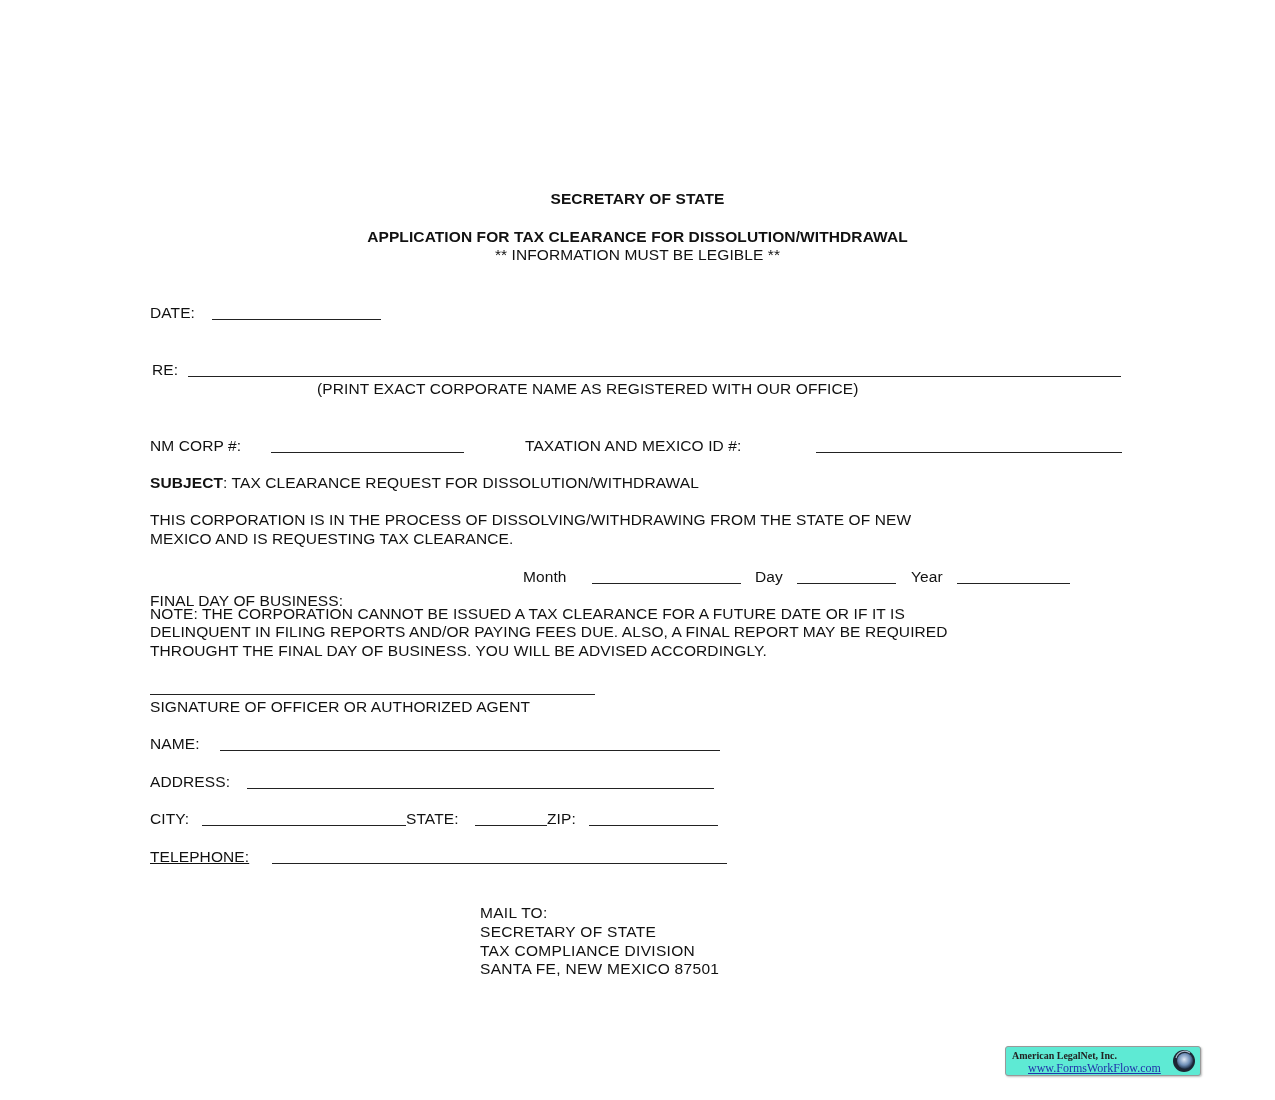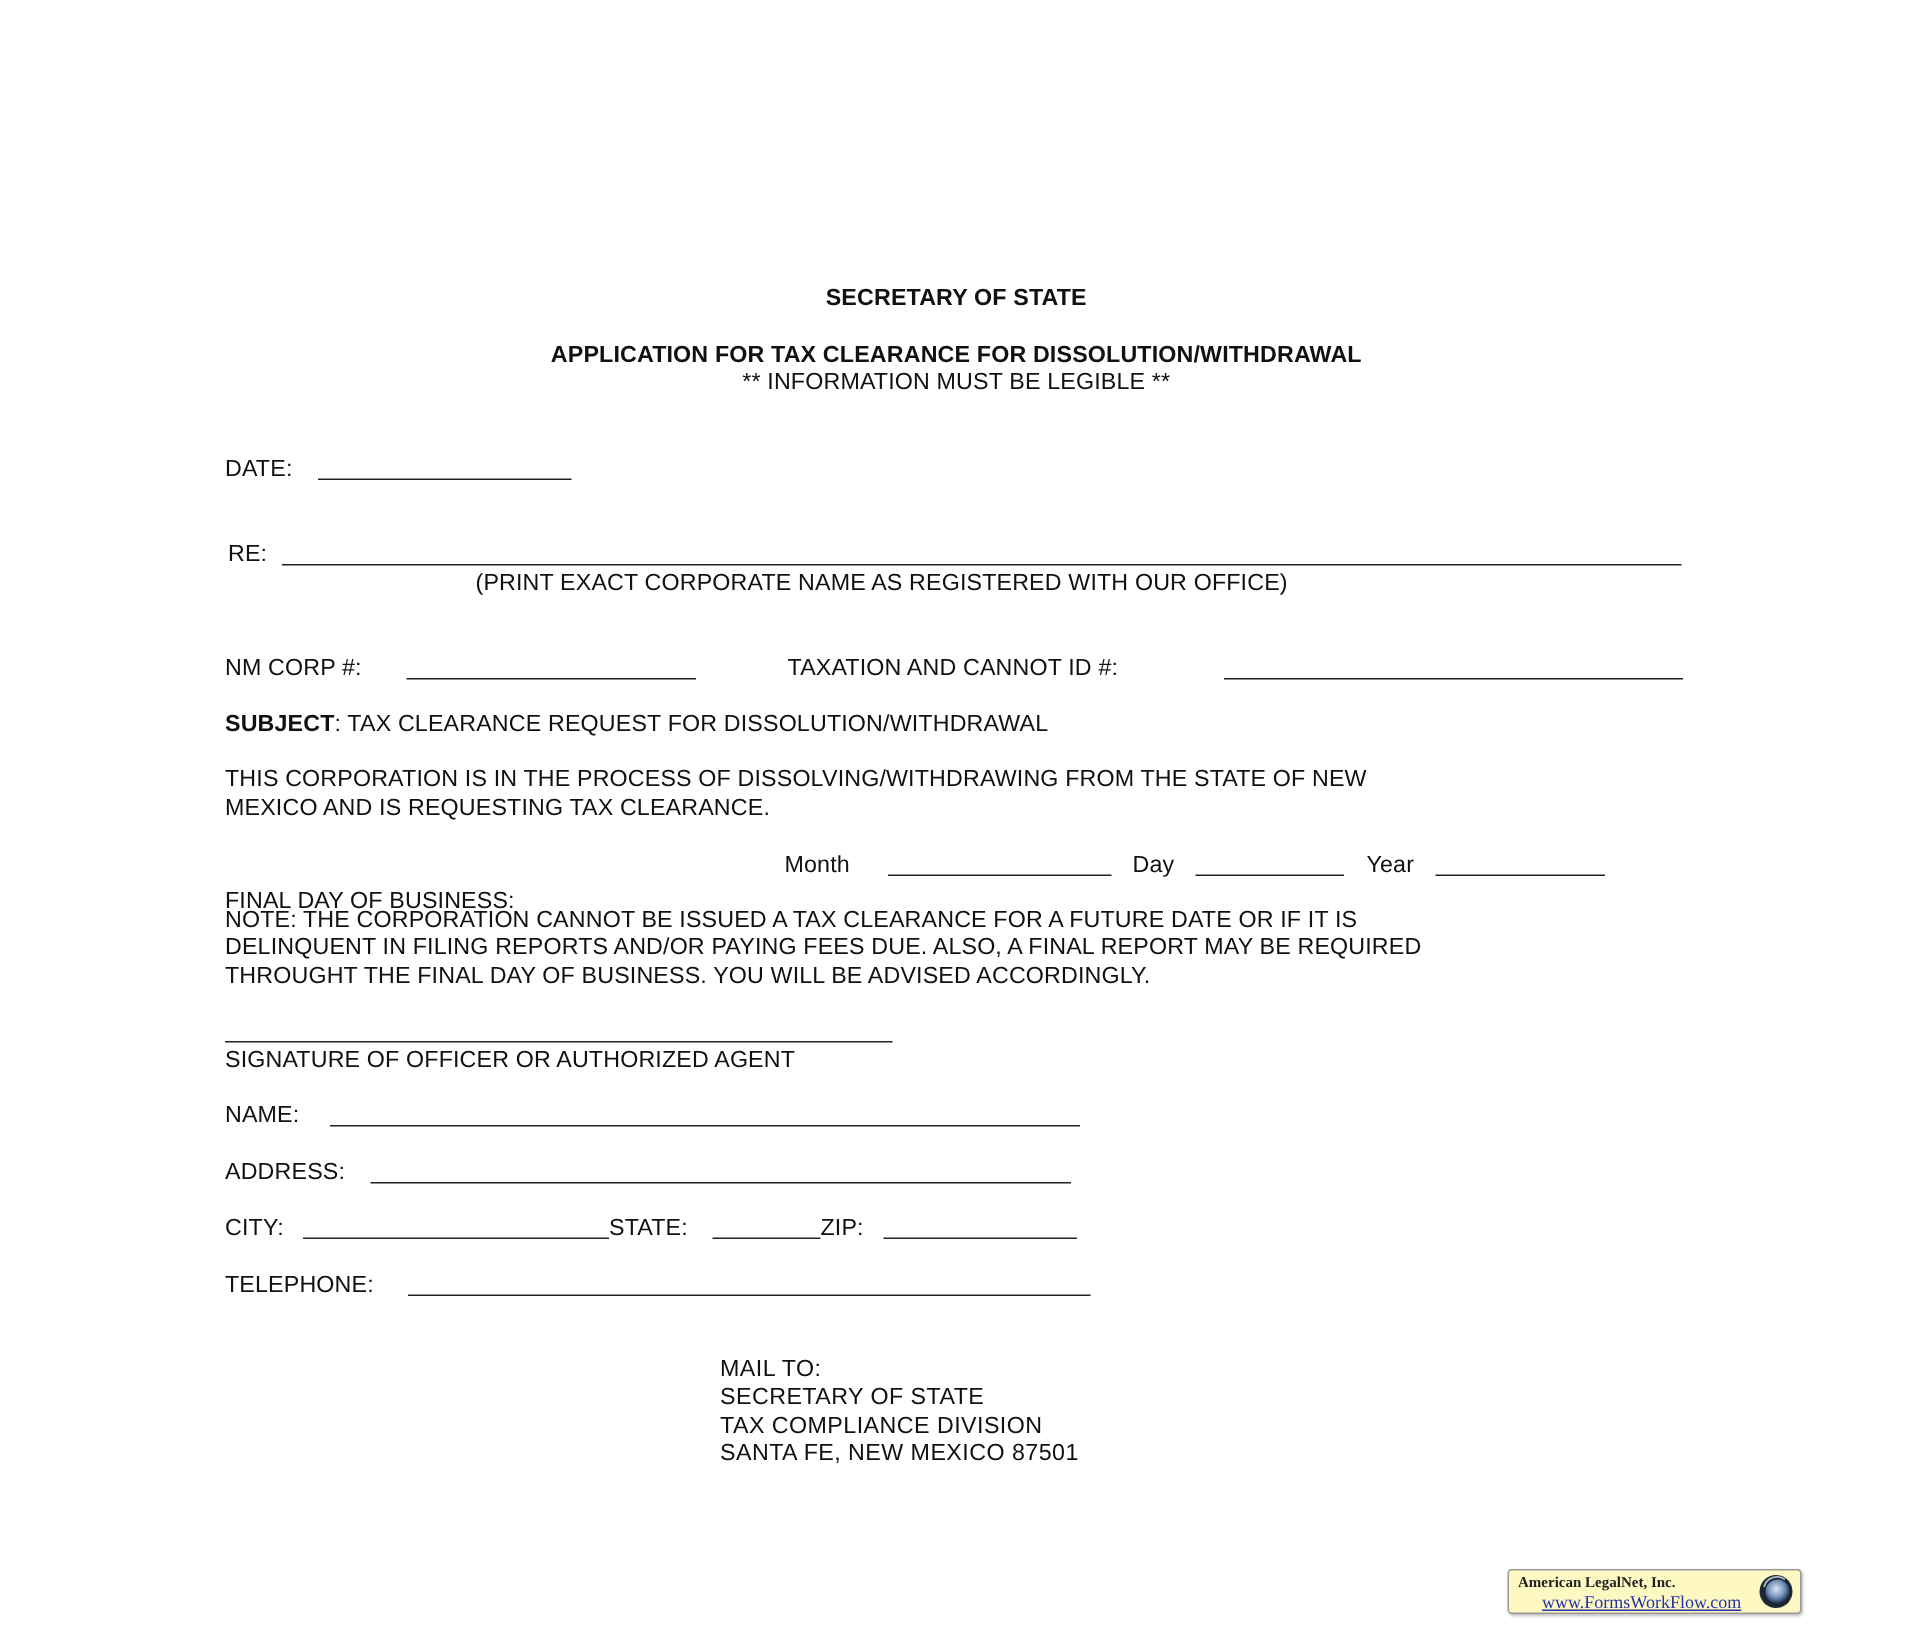--- a/index.html
+++ b/index.html
@@ -5,21 +5,21 @@
     html, body { margin: 0; padding: 0; background: #ffffff; }
     body { width: 1275px; height: 1100px; position: relative; overflow: hidden;
       font-family: "Liberation Sans", "DejaVu Sans", sans-serif; color: #111; }
     .abs { position: absolute; white-space: nowrap; }
     .t { font-size: 15.5px; letter-spacing: 0.1px; }
     .center { left: 0; width: 1275px; text-align: center; }
     .bold { font-weight: bold; }
     .line { position: absolute; height: 0; border-top: 1.3px solid #222; }
     .mail { font-size: 15.5px; line-height: 18.8px; letter-spacing: 0.3px; }
     .badge { position: absolute; left: 1005px; top: 1046px; width: 194px; height: 28px;
-      border: 1px solid #999; border-radius: 3px; background: #fef9c3;
+      border: 1px solid #999; border-radius: 3px; background: #5eead4;
       box-shadow: 1px 1px 2px rgba(0,0,0,0.25); }
     .badge .name { position: absolute; left: 6px; top: 3px; font-family: "Liberation Serif", serif;
       font-weight: bold; font-size: 10px; color: #222; }
     .badge .url { position: absolute; left: 22px; top: 14px; font-family: "Liberation Serif", serif;
       font-size: 12px; color: #2233aa; text-decoration: underline; }
     .badge .globe { position: absolute; right: 4px; top: 2px; width: 24px; height: 24px; }
   </style>
 </head>
 <body>
 
@@ -29,21 +29,21 @@
 
 <div class="abs t" style="left:150px; top:304px;">DATE:</div>
 <div class="line" style="left:212px; top:319px; width:169px;"></div>
 
 <div class="abs t" style="left:152px; top:361px;">RE:</div>
 <div class="line" style="left:188px; top:376px; width:933px;"></div>
 <div class="abs t" style="left:317px; top:380px;">(PRINT EXACT CORPORATE NAME AS REGISTERED WITH OUR OFFICE)</div>
 
 <div class="abs t" style="left:150px; top:437px;">NM CORP #:</div>
 <div class="line" style="left:271px; top:452px; width:193px;"></div>
-<div class="abs t" style="left:525px; top:437px;">TAXATION AND CANNOT ID #:</div>
+<div class="abs t" style="left:525px; top:437px;">TAXATION AND MEXICO ID #:</div>
 <div class="line" style="left:816px; top:452px; width:306px;"></div>
 
 <div class="abs t" style="left:150px; top:474px;">
   <span class="bold">SUBJECT</span><span>: TAX CLEARANCE REQUEST FOR DISSOLUTION/WITHDRAWAL</span>
 </div>
 
 <div class="abs t" style="left:150px; top:511px;">THIS CORPORATION IS IN THE PROCESS OF DISSOLVING/WITHDRAWING FROM THE STATE OF NEW</div>
 <div class="abs t" style="left:150px; top:530px;">MEXICO AND IS REQUESTING TAX CLEARANCE.</div>
 
 <div class="abs t" style="left:150px; top:568px;margin-top:24px;">FINAL DAY OF BUSINESS:</div>
@@ -67,21 +67,21 @@
 <div class="abs t" style="left:150px; top:773px;">ADDRESS:</div>
 <div class="line" style="left:247px; top:788px; width:467px;"></div>
 
 <div class="abs t" style="left:150px; top:810px;">CITY:</div>
 <div class="line" style="left:202px; top:825px; width:204px;"></div>
 <div class="abs t" style="left:406px; top:810px;">STATE:</div>
 <div class="line" style="left:475px; top:825px; width:72px;"></div>
 <div class="abs t" style="left:547px; top:810px;">ZIP:</div>
 <div class="line" style="left:589px; top:825px; width:129px;"></div>
 
-<div class="abs t" style="left:150px; top:848px;">TELEPHONE:</div>
+<div class="abs t" style="left:150px; top:848px;text-decoration:underline;">TELEPHONE:</div>
 <div class="line" style="left:272px; top:863px; width:455px;"></div>
 
 <div class="abs mail" style="left:480px; width:330px; top:904px; ">
   <div>MAIL TO:</div>
   <div>SECRETARY OF STATE</div>
   <div>TAX COMPLIANCE DIVISION</div>
   <div>SANTA FE, NEW MEXICO 87501</div>
 </div>
 
 <div class="badge">

